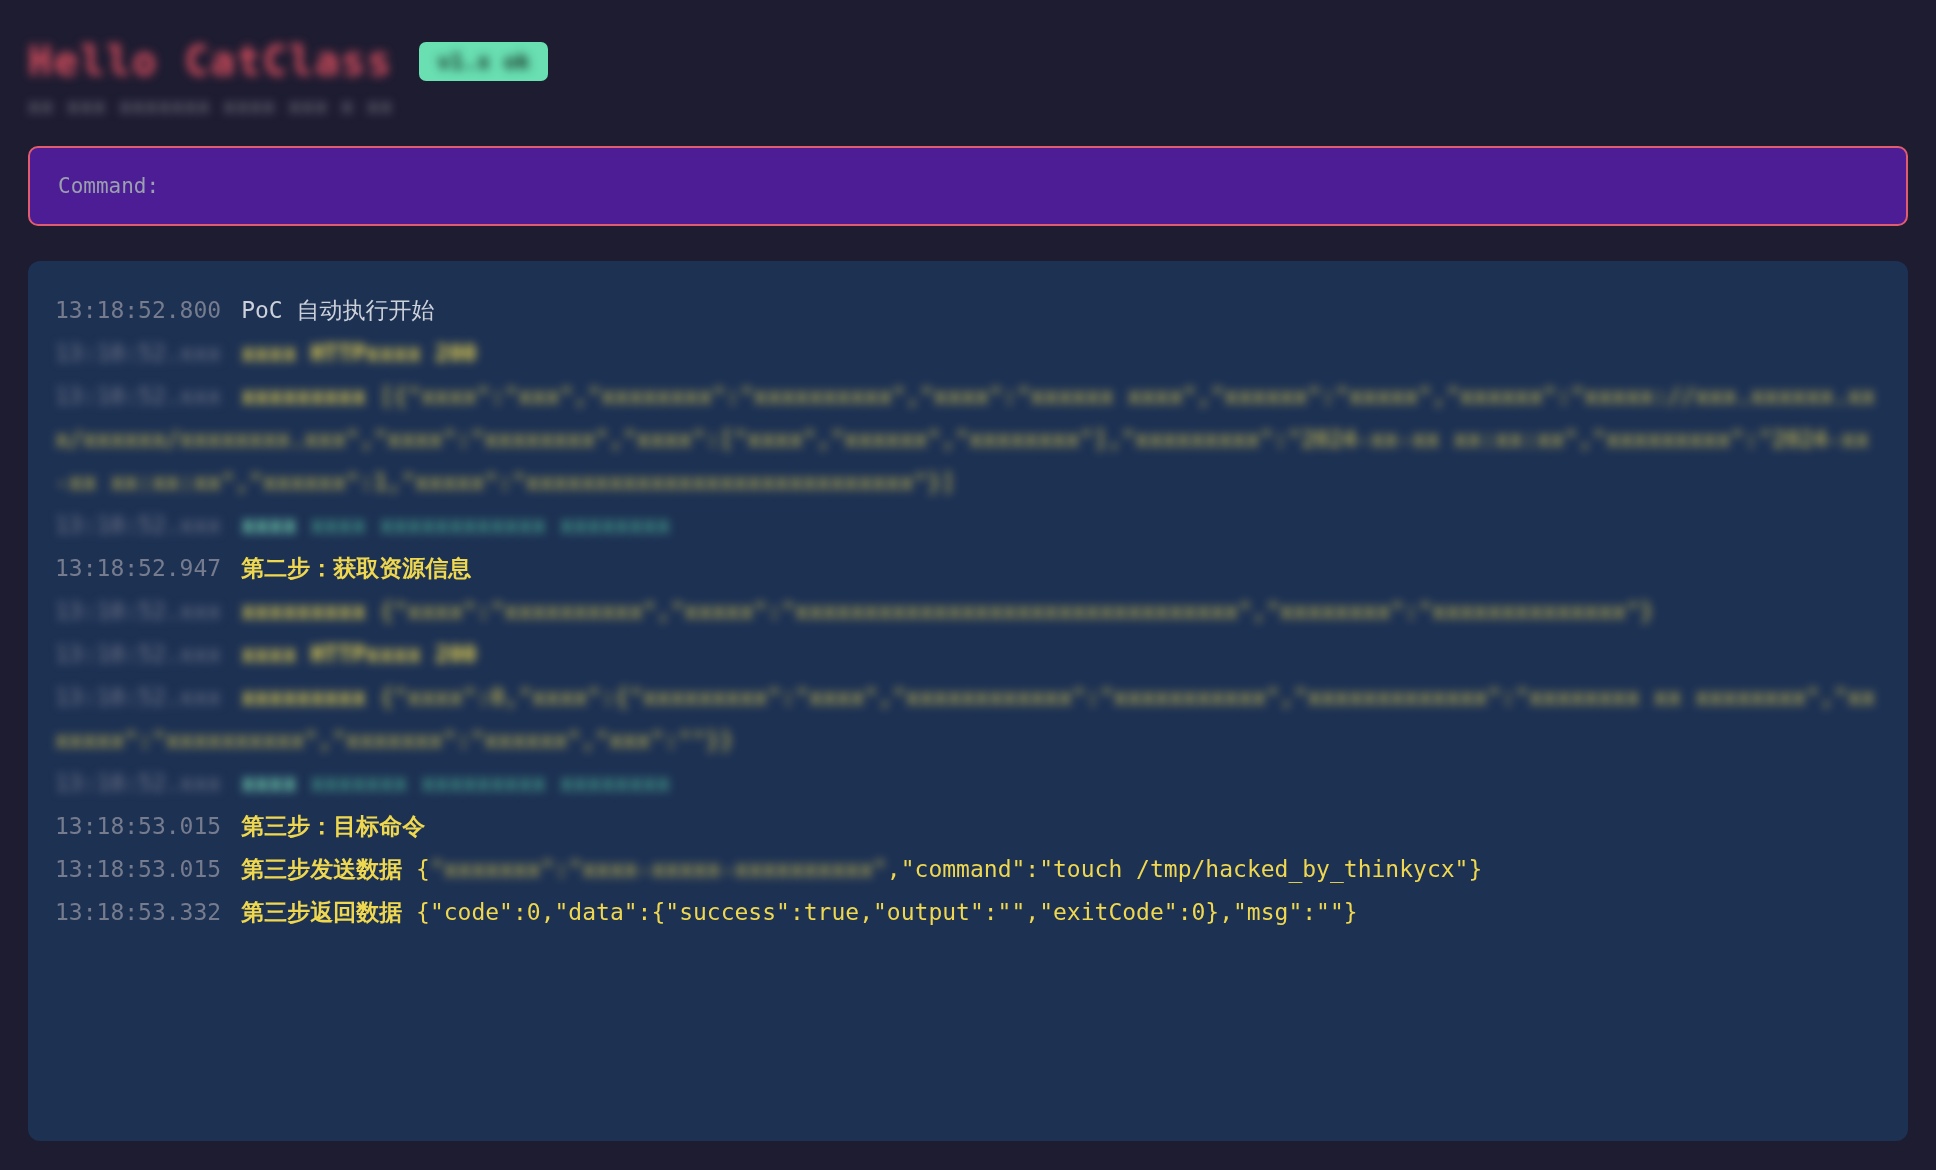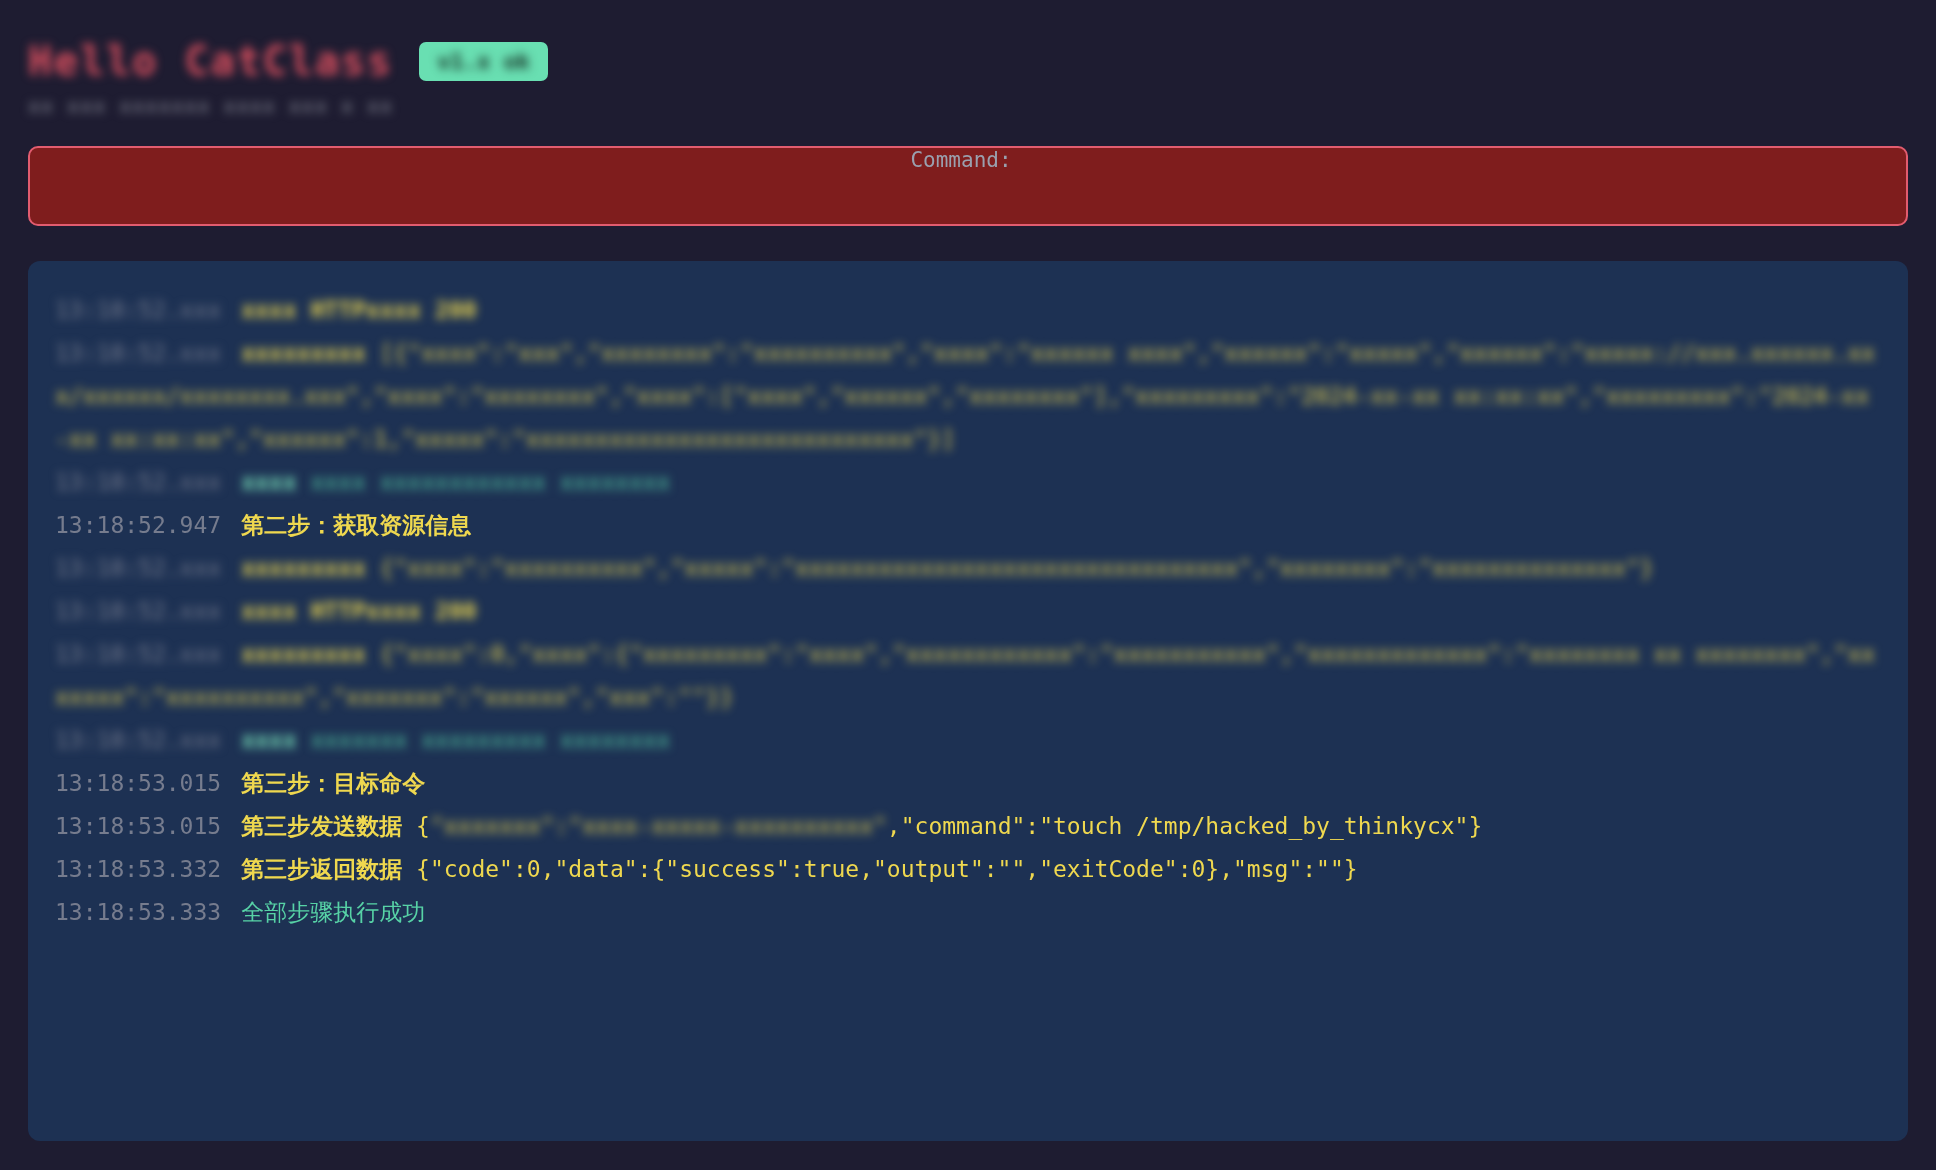--- a/index.html
+++ b/index.html
@@ -26,25 +26,24 @@
   .version-badge .badge-text { filter: blur(5px); }
   .subtitle {
     margin-top: 10px; font-size: 20px; color: #8e919c;
     filter: blur(5px); letter-spacing: 1px;
   }
 
   
   .command-box {
     margin-top: 28px;
     border: 2px solid #e25c6f; border-radius: 10px;
-    background: #7f1d1d;
+    background: #4c1d95;
     height: 80px;
     display: flex; align-items: center;
     padding: 0 28px;
-    flex-direction: column;
   }
   .command-label { color: #9aa0ae; font-size: 21px; margin-right: 14px; }
   .command-text { color: #ef5e74; font-size: 25px; font-weight: bold; }
 
   
   .log-panel {
     margin-top: 35px;
     background: #1d3153; border-radius: 12px;
     padding: 28px 27px 40px 27px;
     min-height: 880px;
@@ -74,28 +73,28 @@
     </div>
   </div>
   <div class="subtitle">xx xxx xxxxxxx xxxx xxx x xx</div>
 
   <div class="command-box">
     <span class="command-label">Command:</span>
   </div>
 
   <div class="log-panel">
     <div>
+        <div class="log-line"><span class="ts">13:18:52.800</span><span class="c-msg">PoC 自动执行开始</span></div>
         <div class="log-line"><span class="ts blur">13:18:52.xxx</span><span class="c-step blur">xxxx  HTTPxxxx  200</span></div>
         <div class="log-line"><span class="ts blur">13:18:52.xxx</span><span class="c-step blur">xxxxxxxxx </span><span class="c-yellow blur">[{"xxxx":"xxx","xxxxxxxx":"xxxxxxxxxx","xxxx":"xxxxxx xxxx","xxxxxx":"xxxxx","xxxxxx":"xxxxx://xxx.xxxxxx.xxx/xxxxxx/xxxxxxxx.xxx","xxxx":"xxxxxxxx","xxxx":["xxxx","xxxxxx","xxxxxxxx"],"xxxxxxxxx":"2024-xx-xx xx:xx:xx","xxxxxxxxx":"2024-xx-xx xx:xx:xx","xxxxxx":1,"xxxxx":"xxxxxxxxxxxxxxxxxxxxxxxxxxxx"}]</span></div>
         <div class="log-line"><span class="ts blur">13:18:52.xxx</span><span class="c-tealb blur">xxxx </span><span class="c-teal blur"> xxxx xxxxxxxxxxxx xxxxxxxx</span></div>
         <div class="log-line"><span class="ts">13:18:52.947</span><span class="c-step">第二步：获取资源信息</span></div>
         <div class="log-line"><span class="ts blur">13:18:52.xxx</span><span class="c-step blur">xxxxxxxxx </span><span class="c-yellow blur">{"xxxx":"xxxxxxxxxx","xxxxx":"xxxxxxxxxxxxxxxxxxxxxxxxxxxxxxxx","xxxxxxxx":"xxxxxxxxxxxxxx"}</span></div>
         <div class="log-line"><span class="ts blur">13:18:52.xxx</span><span class="c-step blur">xxxx  HTTPxxxx  200</span></div>
         <div class="log-line"><span class="ts blur">13:18:52.xxx</span><span class="c-step blur">xxxxxxxxx </span><span class="c-yellow blur">{"xxxx":0,"xxxx":{"xxxxxxxxx":"xxxx","xxxxxxxxxxxx":"xxxxxxxxxxx","xxxxxxxxxxxxx":"xxxxxxxx xx xxxxxxxx","xxxxxxx":"xxxxxxxxxx","xxxxxxx":"xxxxxx","xxx":""}}</span></div>
         <div class="log-line"><span class="ts blur">13:18:52.xxx</span><span class="c-tealb blur">xxxx </span><span class="c-teal blur"> xxxxxxx xxxxxxxxx xxxxxxxx</span></div>
         <div class="log-line"><span class="ts">13:18:53.015</span><span class="c-step">第三步：目标命令</span></div>
         <div class="log-line"><span class="ts">13:18:53.015</span><span class="c-step">第三步发送数据 </span><span class="c-yellow">{</span><span class="c-yellow blur">"xxxxxxx":"xxxx-xxxxx-xxxxxxxxxx"</span><span class="c-yellow">,"command":"touch /tmp/hacked_by_thinkycx"}</span></div>
         <div class="log-line"><span class="ts">13:18:53.332</span><span class="c-step">第三步返回数据 </span><span class="c-yellow">{"code":0,"data":{"success":true,"output":"","exitCode":0},"msg":""}</span></div>
-        <div class="log-line"><span class="ts">13:18:53.333</span><span class="c-teal">全部步骤执行成功</span></div>
       </div>
   </div>
 
 </div>
 
 </body></html>

